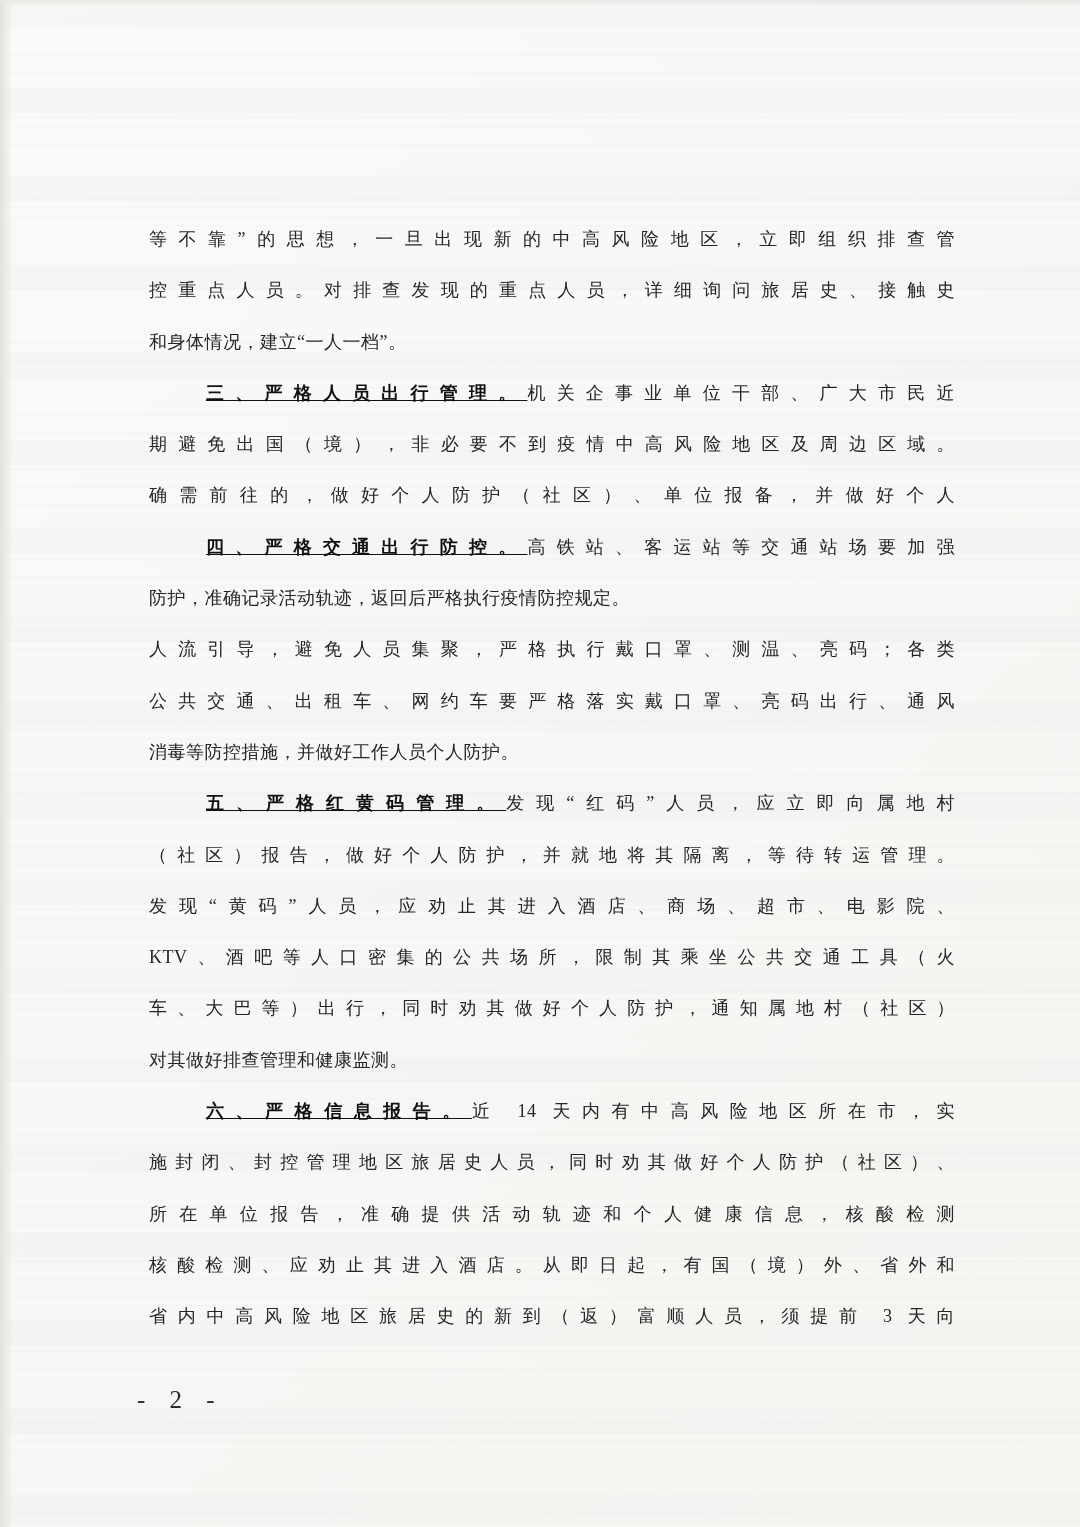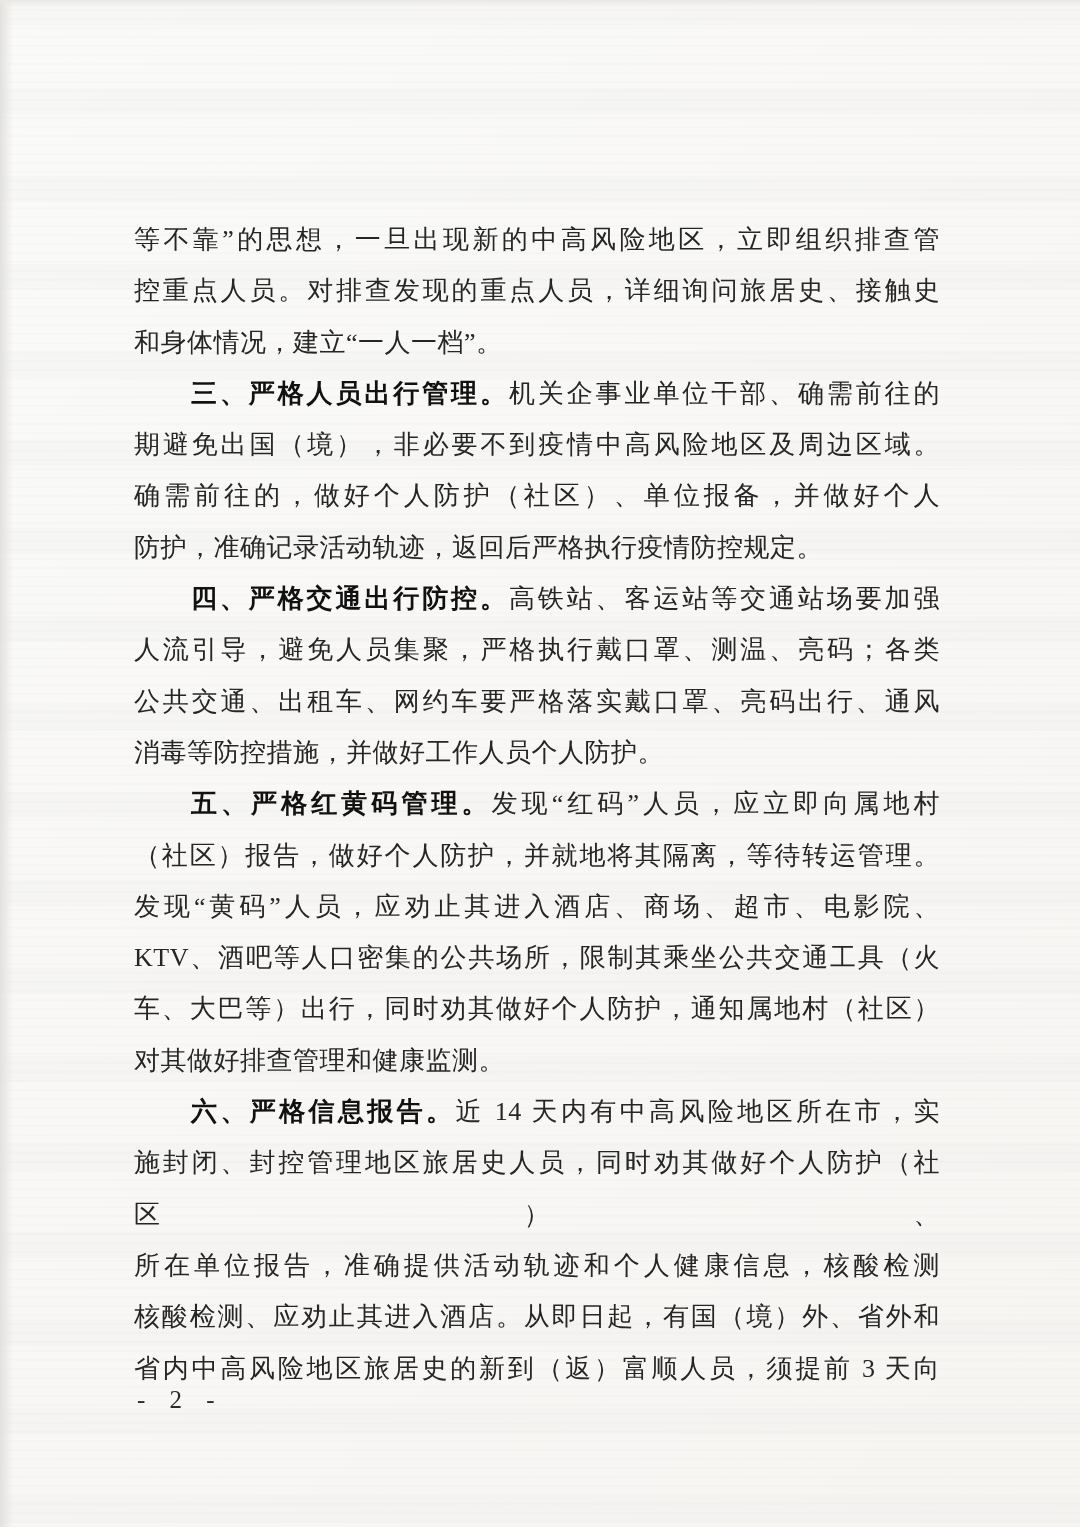--- a/index.html
+++ b/index.html
@@ -33,24 +33,24 @@
     background: linear-gradient(to right, #e2e1de, rgba(226,225,222,0));
   }
   .scan-edge-top {
     position: absolute;
     left: 0; top: 0;
     width: 100%; height: 7px;
     background: linear-gradient(to bottom, #e9e8e5, rgba(233,232,229,0));
   }
   .content {
     position: absolute;
-    left: 134px;
+    left: 149px;
     top: 214px;
     width: 806px;
-    font-size: 26px;
+    font-size: 18px;
     line-height: 51.3px;
     color: #262626;
     letter-spacing: 0.5px;
   }
   .line {
     width: 806px;
     white-space: normal;
   }
   .line.full {
     text-align: justify;
@@ -60,20 +60,21 @@
     text-align: center;
     text-align-last: left;
   }
   .line.indent {
     text-indent: 57px;
   }
   .heading {
     font-family: "Liberation Sans", sans-serif;
     font-weight: 700;
     color: #111;
+    text-decoration: underline;
   }
   .pageno {
     position: absolute;
     left: 137px;
     top: 1386px;
     font-size: 25px;
     letter-spacing: 9px;
     color: #2b2b2b;
     font-family: "Liberation Serif", serif;
   }
@@ -83,26 +84,26 @@
 
 <div class="page">
   <div class="scan-edge-left"></div>
   <div class="scan-edge-top"></div>
 
   <div class="content">
     <div class="line full"><span>等不靠”的思想，一旦出现新的中高风险地区，立即组织排查管</span></div>
     <div class="line full"><span>控重点人员。对排查发现的重点人员，详细询问旅居史、接触史</span></div>
     <div class="line end"><span>和身体情况，建立“一人一档”。</span></div>
 
-    <div class="line full indent"><span class="heading">三、严格人员出行管理。</span><span>机关企事业单位干部、确需前往的</span></div>
+    <div class="line full indent"><span class="heading">三、严格人员出行管理。</span><span>机关企事业单位干部、广大市民近</span></div>
     <div class="line full"><span>期避免出国（境），非必要不到疫情中高风险地区及周边区域。</span></div>
     <div class="line full"><span>确需前往的，做好个人防护（社区）、单位报备，并做好个人</span></div>
+    <div class="line full indent"><span class="heading">四、严格交通出行防控。</span><span>高铁站、客运站等交通站场要加强</span></div>
+
     <div class="line end"><span>防护，准确记录活动轨迹，返回后严格执行疫情防控规定。</span></div>
-
-    <div class="line full indent"><span class="heading">四、严格交通出行防控。</span><span>高铁站、客运站等交通站场要加强</span></div>
     <div class="line full"><span>人流引导，避免人员集聚，严格执行戴口罩、测温、亮码；各类</span></div>
     <div class="line full"><span>公共交通、出租车、网约车要严格落实戴口罩、亮码出行、通风</span></div>
     <div class="line end"><span>消毒等防控措施，并做好工作人员个人防护。</span></div>
 
     <div class="line full indent"><span class="heading">五、严格红黄码管理。</span><span>发现“红码”人员，应立即向属地村</span></div>
     <div class="line full"><span>（社区）报告，做好个人防护，并就地将其隔离，等待转运管理。</span></div>
     <div class="line full"><span>发现“黄码”人员，应劝止其进入酒店、商场、超市、电影院、</span></div>
     <div class="line full"><span>KTV、酒吧等人口密集的公共场所，限制其乘坐公共交通工具（火</span></div>
     <div class="line full"><span>车、大巴等）出行，同时劝其做好个人防护，通知属地村（社区）</span></div>
     <div class="line end"><span>对其做好排查管理和健康监测。</span></div>

